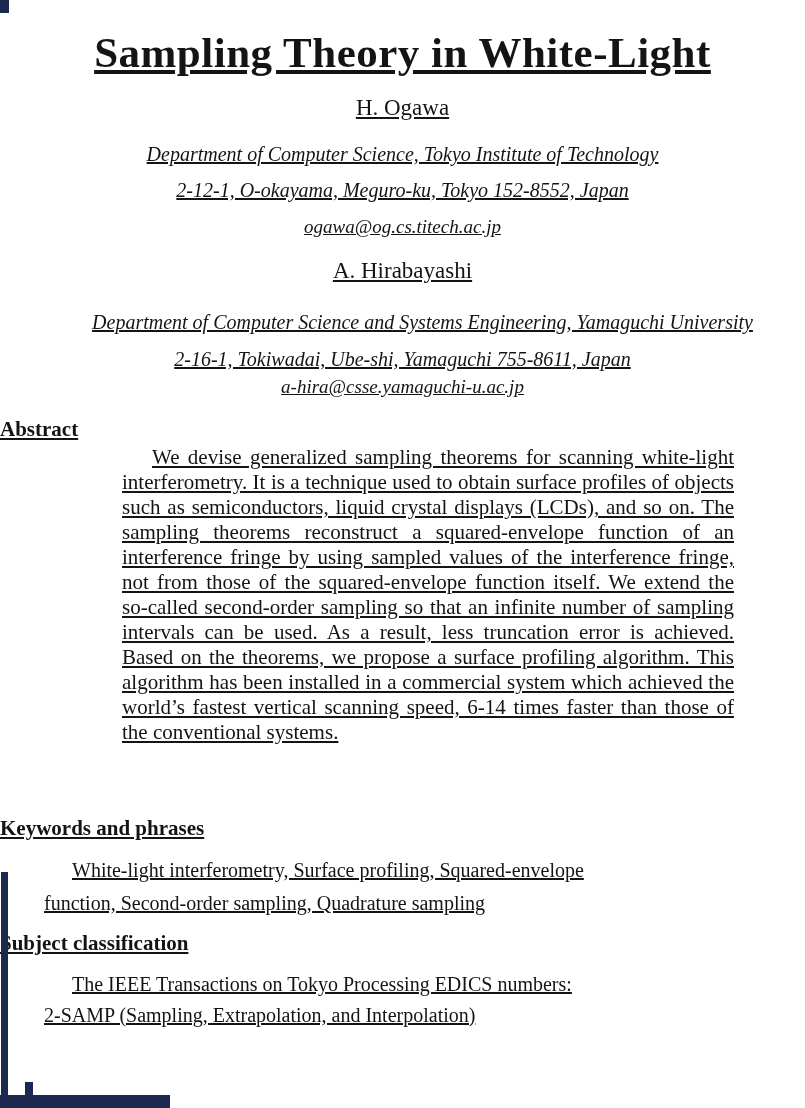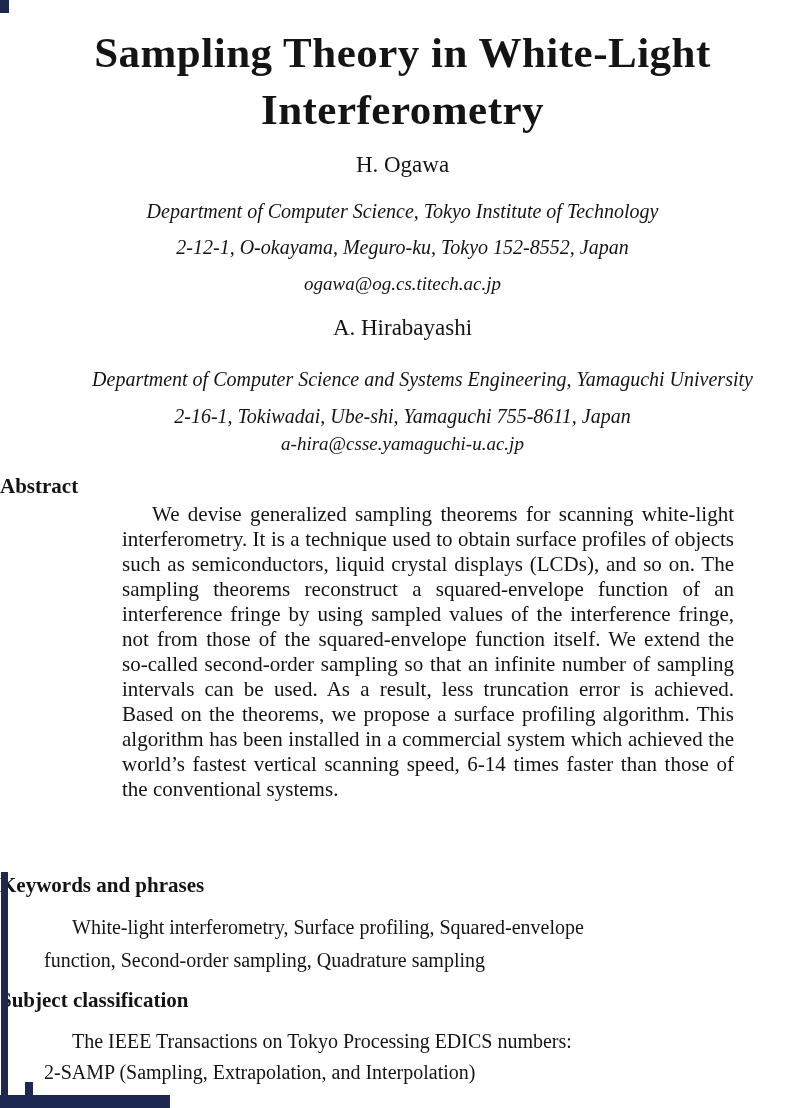--- a/index.html
+++ b/index.html
@@ -13,20 +13,21 @@
     position: relative;
     overflow: hidden;
     font-family: "Liberation Serif", "DejaVu Serif", serif;
     color: #141414;
   }
   .page {
     position: relative;
     width: 805px;
     height: 1108px;
     background: #ffffff;
+    text-decoration: underline;
   }
 
   
   .title {
     margin: 0;
     padding-top: 24px;
     text-align: center;
     font-weight: bold;
     font-size: 43px;
     line-height: 57px;
@@ -101,21 +102,20 @@
   .artifact-bottom-bar  { left: 0;    top: 1095px; width: 170px; height: 13px; }
   .artifact-bottom-stub { left: 25px; top: 1082px; width: 8px;   height: 15px; }
 </style>
 </head>
 <body>
 
 <div class="page">
 
   <h1 class="title">
     <span class="tline">Sampling Theory in White-Light</span>
-    <span class="tline">Interferometry</span>
   </h1>
 
   <div>
     <div class="author-name">H. Ogawa</div>
     <div class="affil">Department of Computer Science, Tokyo Institute of Technology</div>
     <div class="affil addr">2-12-1, O-okayama, Meguro-ku, Tokyo 152-8552, Japan</div>
     <div class="email">ogawa@og.cs.titech.ac.jp</div>
   </div>
 
   <div>

